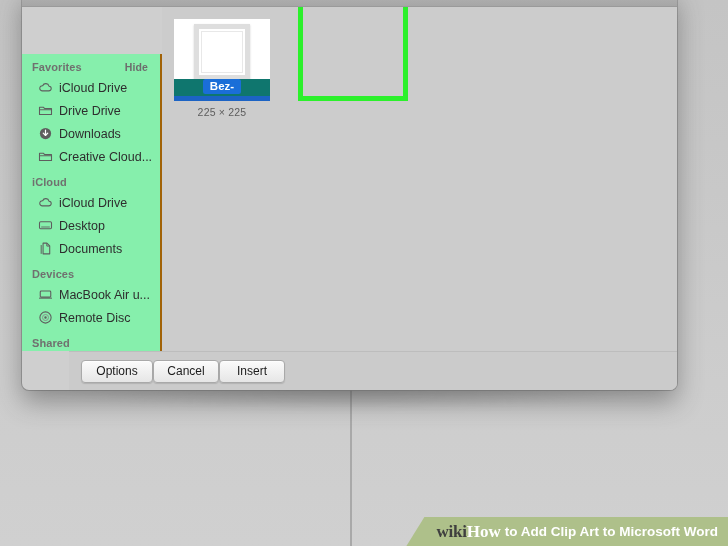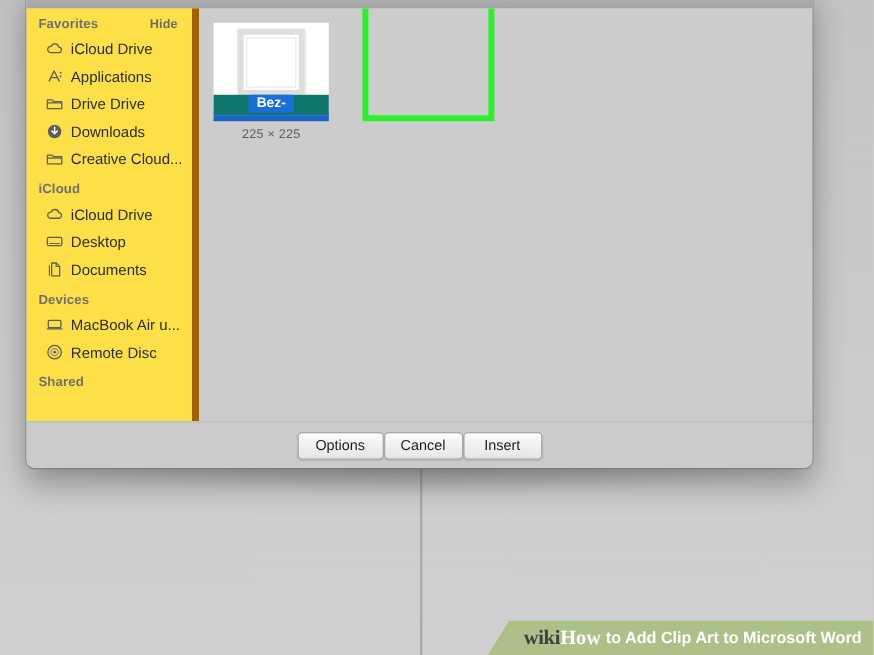--- a/index.html
+++ b/index.html
@@ -63,25 +63,26 @@
   #dialog-body {
     flex: 1;
     display: flex;
     min-height: 0;
   }
 
   
   #sidebar {
     width: 138px;
     flex: none;
-    background: #fde047;
-    border-right: 6px solid #a16207;
+    background: #86efac;
+    border-right: 2px solid #a16207;
     padding-top: 5px;
     overflow: hidden;
     position: relative;
+    margin-top: 47px;
   }
   .sidebar-header {
     display: flex;
     align-items: baseline;
     justify-content: space-between;
     padding: 2px 12px 3px 10px;
     font-size: 11px;
     color: #70706f;
     font-weight: 600;
     letter-spacing: .1px;
@@ -207,23 +208,24 @@
   }
 
   
   #dialog-footer {
     flex: none;
     height: 38px;
     background: #cbcbcb;
     border-top: 1px solid #bdbdbd;
     display: flex;
     align-items: center;
-    justify-content: center;
+    justify-content: flex-start;
     padding: 0 12px 0 12px;
     position: relative;
+    margin-left: 47px;
   }
   .footer-right {
     display: flex;
   }
   .dlg-button {
     font-family: "Liberation Sans", sans-serif;
     font-size: 12px;
     color: #1b1b1b;
     background: linear-gradient(180deg,#fbfbfb 0%, #f0f0f0 52%, #e6e6e6 100%);
     border: 1px solid #a9a9a9;
@@ -297,31 +299,20 @@
 
       <div class="sidebar-item">
         <span class="sb-icon">
           <svg viewBox="0 0 16 16" width="15" height="15">
               <path d="M4.3 11.6h7.2a2.5 2.5 0 0 0 .2-5 3.5 3.5 0 0 0-6.7-.5 2.3 2.3 0 0 0-.7 5.5z" fill="none" stroke="#5e5e5e" stroke-width="1.15" stroke-linejoin="round"></path>
             </svg>
         </span>
         <span class="s-label">iCloud Drive</span>
       </div>
 
-      <div class="sidebar-item">
-        <span class="sb-icon">
-          <svg viewBox="0 0 16 16" width="15" height="15">
-              <path d="M3 12.6L7.6 3.4l4.6 9.2" fill="none" stroke="#5e5e5e" stroke-width="1.2" stroke-linejoin="round"></path>
-              <line x1="4.7" y1="9.3" x2="10.5" y2="9.3" stroke="#5e5e5e" stroke-width="1.2"></line>
-              <circle cx="13.3" cy="5" r=".85" fill="#5e5e5e"></circle>
-              <circle cx="13.3" cy="8.1" r=".85" fill="#5e5e5e"></circle>
-            </svg>
-        </span>
-        <span class="s-label">Applications</span>
-      </div>
 
       <div class="sidebar-item">
         <span class="sb-icon">
           <svg viewBox="0 0 16 16" width="15" height="15">
               <path d="M1.6 4.6h4.3l1.2 1.4h7.3v6.3H1.6z" fill="none" stroke="#5e5e5e" stroke-width="1.15" stroke-linejoin="round"></path>
               <line x1="1.6" y1="7.2" x2="14.4" y2="7.2" stroke="#5e5e5e" stroke-width="1"></line>
             </svg>
         </span>
         <span class="s-label">Drive Drive</span>
       </div>

